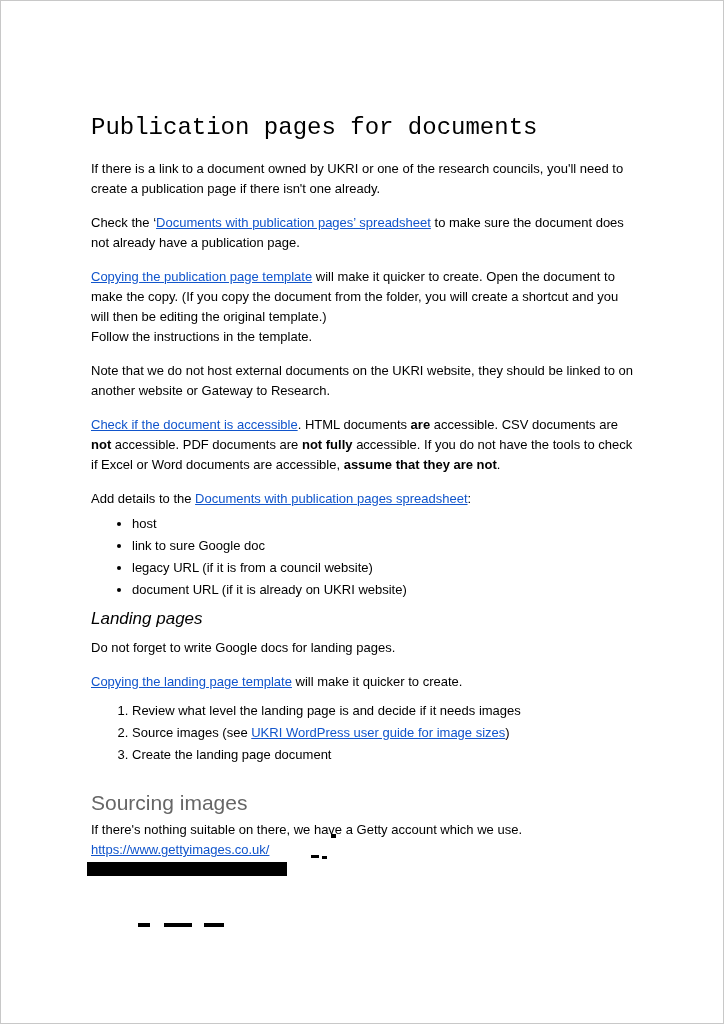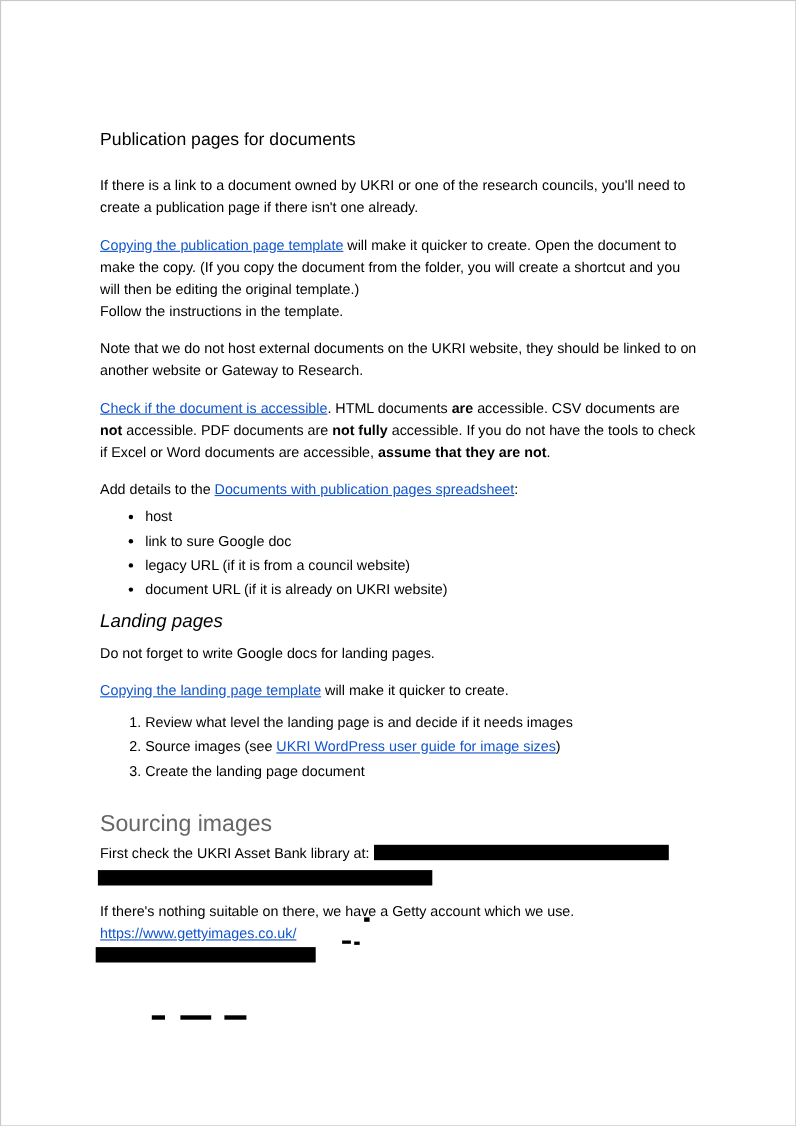--- a/index.html
+++ b/index.html
@@ -7,21 +7,21 @@
     position:relative;
     width:724px; height:1024px;
     box-sizing:border-box;
     background:#ffffff;
     border:1px solid #c8c8c8;
     padding:112px 87px 0 90px;
     font-family:"Liberation Sans","DejaVu Sans",sans-serif;
     font-size:13px; line-height:20px; color:#000;
     overflow:hidden;
   }
-  h1 { font-size:16px; font-weight:400; line-height:30px; margin:0 0 16px; }
+  h1 { font-size:24px; font-weight:400; line-height:30px; margin:0 0 16px;font-family:Liberation Mono, monospace; }
   h2 { font-size:17px; font-weight:400; line-height:28px; margin:4px 0 5px;font-style:italic; }
   h3 { font-size:21px; font-weight:400; line-height:22px; color:#666666; margin:26px 0 6px; }
   p  { margin:0 0 14px; }
   p.mb4 { margin-bottom:4px; }
   p.mb8 { margin-bottom:8px; }
   a.link { color:#1155cc; text-decoration:underline; cursor:pointer; }
   b { font-weight:700; }
   ul, ol { margin:0; padding:0 0 0 41px; }
   ul { margin-bottom:0; }
   ol { margin-bottom:0; }
@@ -35,20 +35,21 @@
 </style>
 </head>
 <body>
 
 <div class="page">
 
   <h1>Publication pages for documents</h1>
 
   <p>If there is a link to a document owned by UKRI or one of the research councils, you'll need to create a publication page if there isn't one already.</p>
 
+  <p><span>Check the ‘</span><a class="link">Documents with publication pages’ spreadsheet</a><span> to make sure the document does not already have a publication page.</span></p>
 
   <p><a class="link">Copying the publication page template</a><span> will make it quicker to create. Open the document to make the copy. (If you copy the document from the folder, you will create a shortcut and you will then be editing the original template.)</span><br><span>Follow the instructions in the template.</span></p>
 
   <p>Note that we do not host external documents on the UKRI website, they should be linked to on another website or Gateway to Research.</p>
 
   <p><a class="link">Check if the document is accessible</a><span>. HTML documents </span><b>are</b><span> accessible. CSV documents are </span><b>not</b><span> accessible. PDF documents are </span><b>not fully</b><span> accessible. If you do not have the tools to check if Excel or Word documents are accessible, </span><b>assume that they are not</b><span>.</span></p>
 
   <p class="mb4"><span>Add details to the </span><a class="link">Documents with publication pages spreadsheet</a><span>:</span></p>
 
   <ul>
@@ -65,21 +66,20 @@
   <p class="mb8"><a class="link">Copying the landing page template</a><span> will make it quicker to create.</span></p>
 
   <ol>
     <li>Review what level the landing page is and decide if it needs images</li>
     <li><span>Source images (see </span><a class="link">UKRI WordPress user guide for image sizes</a><span>)</span></li>
     <li>Create the landing page document</li>
   </ol>
 
   <h3>Sourcing images</h3>
 
-  <p><span>First check the UKRI Asset Bank library at: </span><span class="redact r1"></span><span class="redact block r2"></span></p>
 
   <p><span>If there's nothing suitable on there, we have a Getty account which we use.</span><br><a class="link">https://www.gettyimages.co.uk/</a><span class="redact block r3"></span></p>
 
   <i class="artifact" style="left:330px;top:833px;width:5px;height:4px;"></i>
   <i class="artifact" style="left:310px;top:854px;width:8px;height:3px;"></i>
   <i class="artifact" style="left:321px;top:855px;width:5px;height:3px;"></i>
   <i class="artifact" style="left:137px;top:922px;width:12px;height:4px;"></i>
   <i class="artifact" style="left:163px;top:922px;width:28px;height:4px;"></i>
   <i class="artifact" style="left:203px;top:922px;width:20px;height:4px;"></i>
 

